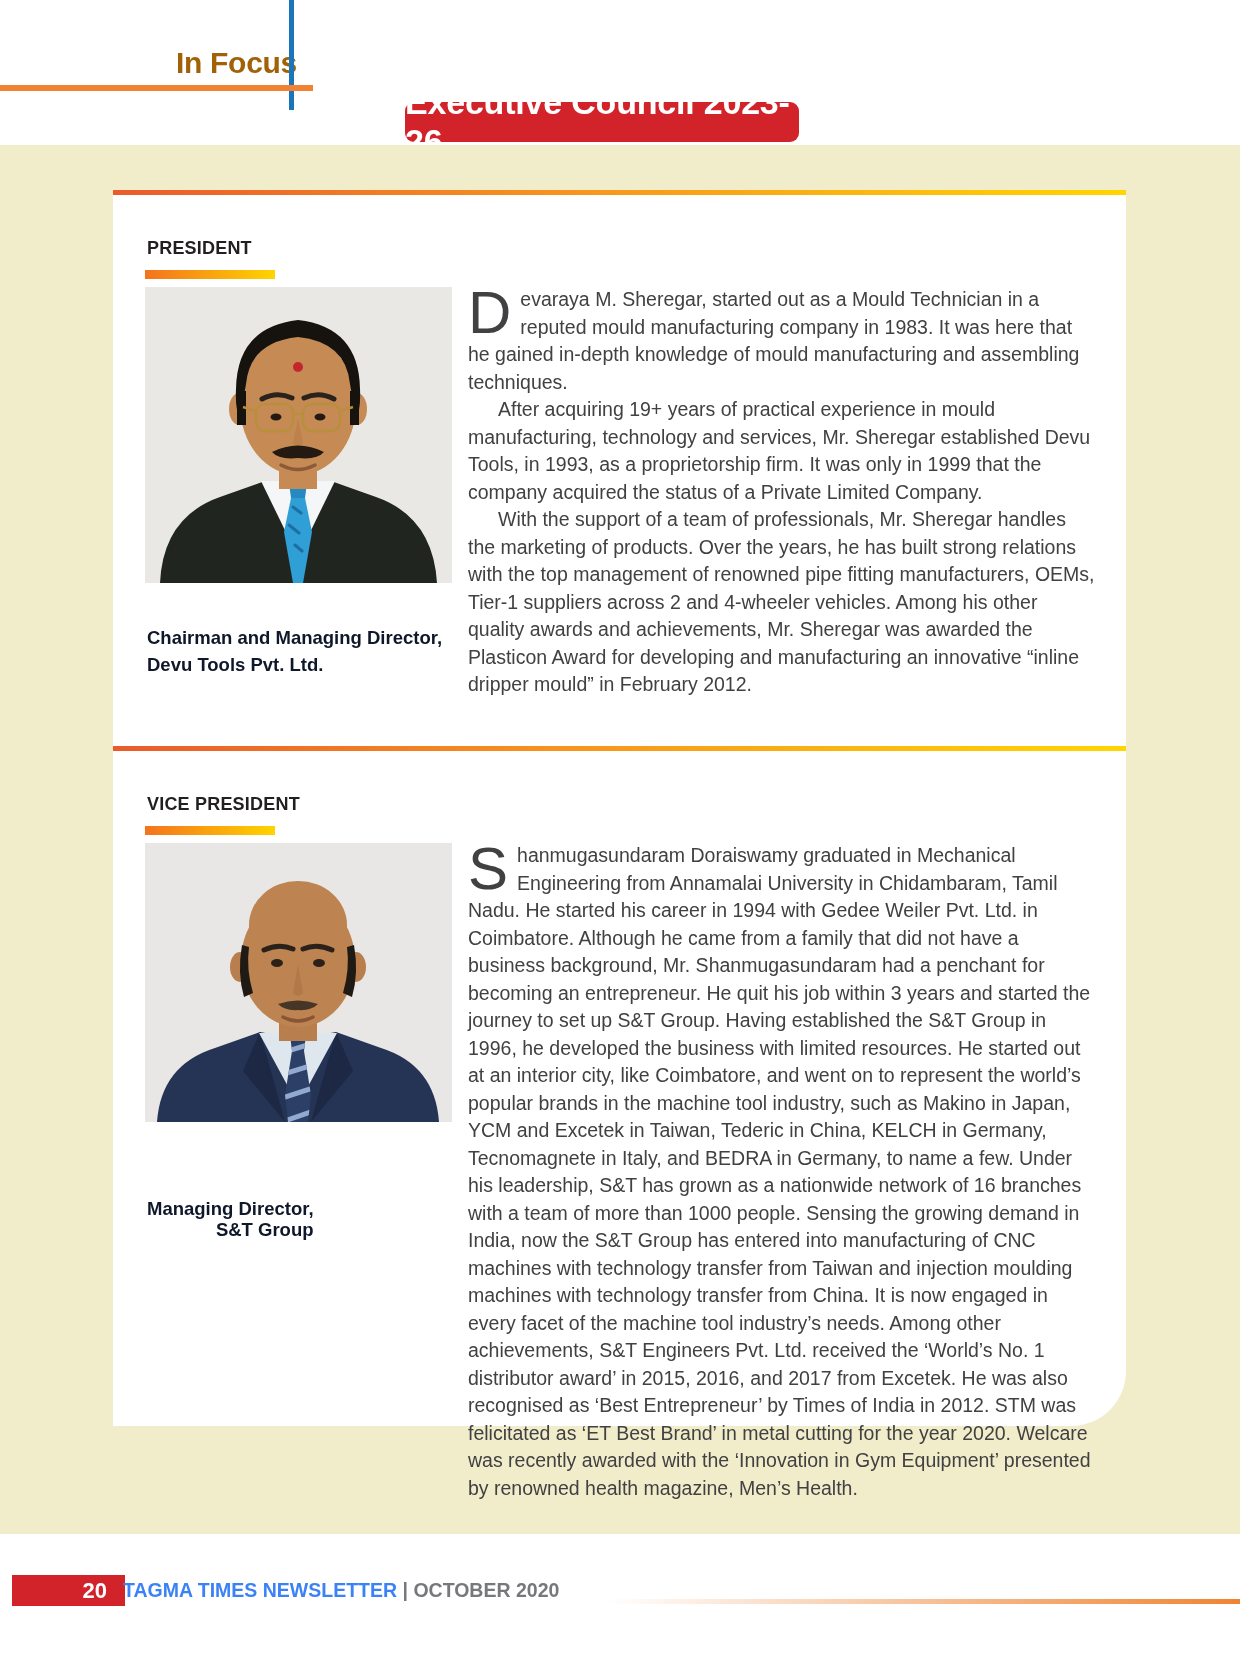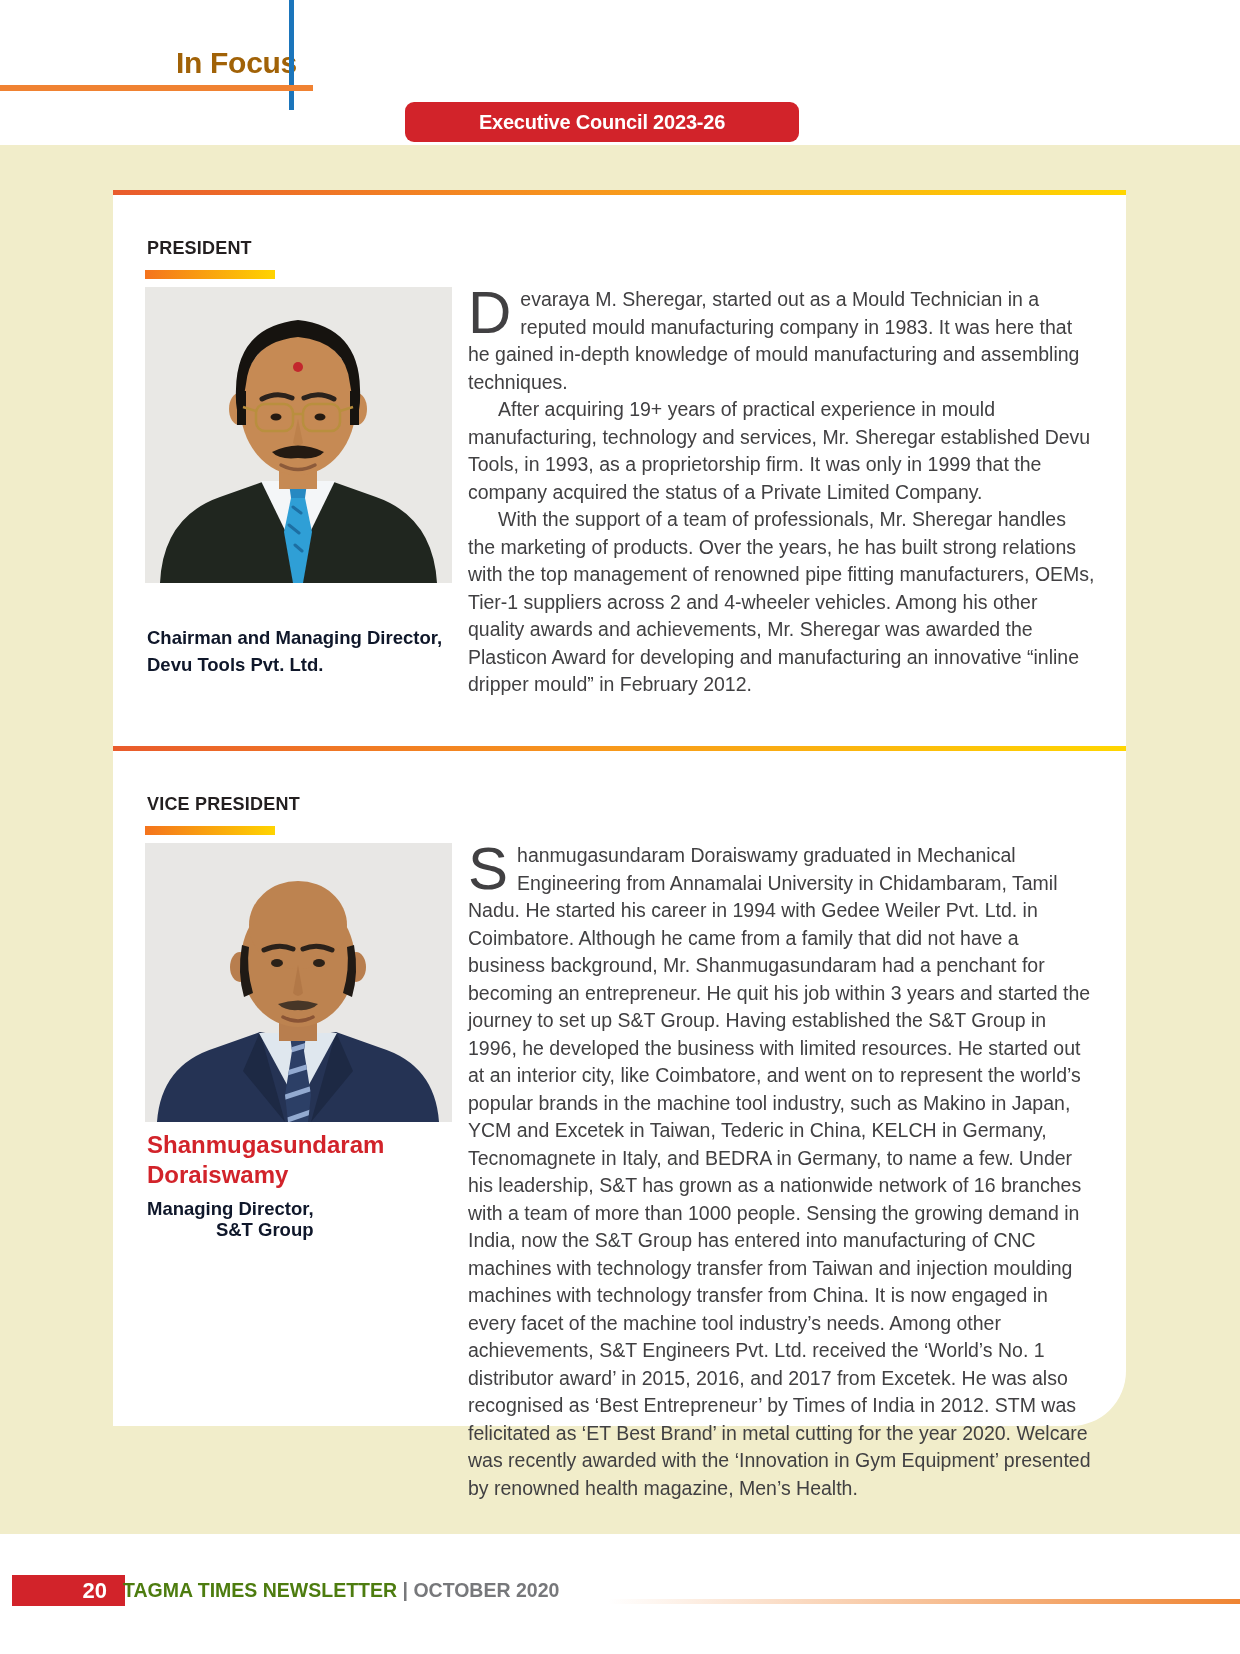--- a/index.html
+++ b/index.html
@@ -6,21 +6,21 @@
   #page{
     position:relative;width:1240px;height:1654px;background:#ffffff;overflow:hidden;
     font-family:"Liberation Sans",sans-serif;color:#414042;
   }
   
   .in-focus{position:absolute;left:176px;top:46px;font-size:30px;font-weight:600;color:#a16207;letter-spacing:-0.3px;}
   .blue-vline{position:absolute;left:289px;top:0;width:5px;height:110px;background:#1b75bb;}
   .orange-hline{position:absolute;left:0;top:85px;width:313px;height:6px;background:#f08232;}
   .badge{
     position:absolute;left:405px;top:102px;width:394px;height:40px;background:#d2232a;border-radius:9px;
-    display:flex;align-items:center;justify-content:center;color:#ffffff;font-size:20px;font-weight:700;letter-spacing:-0.2px;
+    display:flex;align-items:center;justify-content:center;color:#ffffff;font-size:34px;font-weight:700;letter-spacing:-0.2px;
   }
   
   .cream{position:absolute;left:0;top:145px;width:1240px;height:1389px;background:#f1edca;}
   
   .card{position:absolute;left:113px;width:1013px;background:#ffffff;border-radius:0 0 55px 0;}
   .card-1{top:190px;height:623px;}
   .card-2{top:746px;height:680px;}
   .card-topline{position:absolute;top:0;left:0;right:0;height:5px;background:linear-gradient(90deg,#e95b2c 0%,#f7941e 45%,#ffd600 100%);}
   .role-label{position:absolute;left:34px;top:48px;font-size:18px;font-weight:700;color:#231f20;letter-spacing:0.2px;}
   .grad-bar{position:absolute;left:32px;top:80px;width:130px;height:9px;background:linear-gradient(90deg,#f4731d 0%,#ffd400 100%);}
@@ -36,21 +36,21 @@
   .bio p{margin:0;}
   .bio p.indent{text-indent:30px;}
   .dropcap{float:left;font-size:60px;line-height:48px;padding:3px 9px 0 0;font-weight:400;color:#414042;}
   
   .page-box{
     position:absolute;left:12px;top:1575px;width:113px;height:31px;background:#d2232a;color:#ffffff;
     display:flex;align-items:center;justify-content:flex-end;padding-right:18px;box-sizing:border-box;
     font-size:22px;font-weight:700;
   }
   .footer-text{position:absolute;left:123px;top:1575px;height:31px;display:flex;align-items:center;font-size:19.5px;font-weight:700;white-space:pre;}
-  .footer-title{color:#4d7c0f;}
+  .footer-title{color:#3b82f6;}
   .footer-issue{color:#77787b;}
   .footer-line{position:absolute;left:608px;top:1599px;width:632px;height:5px;background:linear-gradient(90deg,rgba(239,132,50,0) 0%,#ef8432 100%);}
 </style>
 </head>
 <body>
 
 <div id="page">
 
   <div class="in-focus">In Focus</div>
   <div class="blue-vline"></div>
@@ -171,21 +171,20 @@
         <ellipse cx="174" cy="120" rx="6" ry="4" fill="#2b2118"></ellipse>
 
         <path d="M153,122 L148,150 Q153,156 158,150 Z" fill="#a96f3f" opacity="0.55"></path>
 
         <path d="M133,161 Q153,154 173,161 Q166,168 153,167 Q140,168 133,161 Z" fill="#3a2d22" opacity="0.9"></path>
 
         <path d="M138,174 Q153,182 168,174" stroke="#8a5435" stroke-width="3.5" fill="none" stroke-linecap="round"></path>
       </svg>
     </div>
 
-    <div class="person-name name-2">Shanmugasundaram Doraiswamy</div>
     <div class="person-title title-2">
       <div>Managing Director,</div>
       <div>S&amp;T Group</div>
     </div>
 
     <div class="bio">
       <p><span class="dropcap">S</span><span>hanmugasundaram Doraiswamy graduated in Mechanical Engineering from Annamalai University in Chidambaram, Tamil Nadu. He started his career in 1994 with Gedee Weiler Pvt. Ltd. in Coimbatore. Although he came from a family that did not have a business background, Mr. Shanmugasundaram had a penchant for becoming an entrepreneur. He quit his job within 3 years and started the journey to set up S&amp;T Group. Having established the S&amp;T Group in 1996, he developed the business with limited resources. He started out at an interior city, like Coimbatore, and went on to represent the world’s popular brands in the machine tool industry, such as Makino in Japan, YCM and Excetek in Taiwan, Tederic in China, KELCH in Germany, Tecnomagnete in Italy, and BEDRA in Germany, to name a few. Under his leadership, S&amp;T has grown as a nationwide network of 16 branches with a team of more than 1000 people. Sensing the growing demand in India, now the S&amp;T Group has entered into manufacturing of CNC machines with technology transfer from Taiwan and injection moulding machines with technology transfer from China. It is now engaged in every facet of the machine tool industry’s needs. Among other achievements, S&amp;T Engineers Pvt. Ltd. received the ‘World’s No. 1 distributor award’ in 2015, 2016, and 2017 from Excetek. He was also recognised as ‘Best Entrepreneur’ by Times of India in 2012. STM was felicitated as ‘ET Best Brand’ in metal cutting for the year 2020. Welcare was recently awarded with the ‘Innovation in Gym Equipment’ presented by renowned health magazine, Men’s Health.</span></p>
     </div>
   </div>
 

